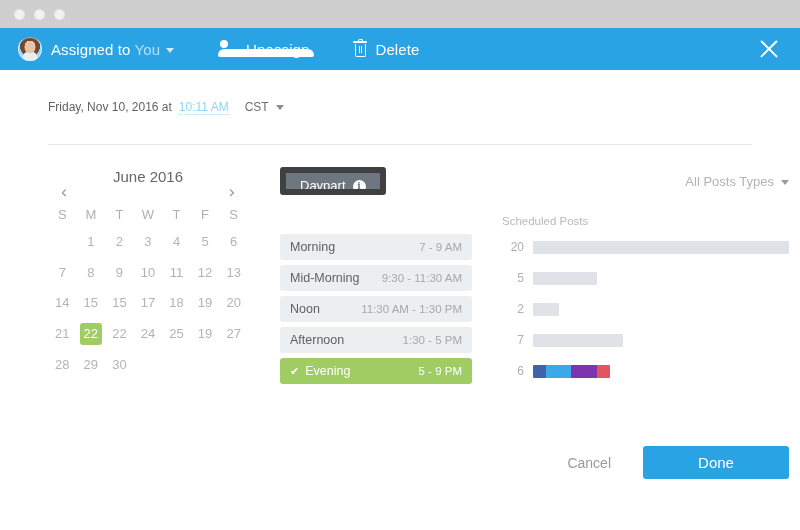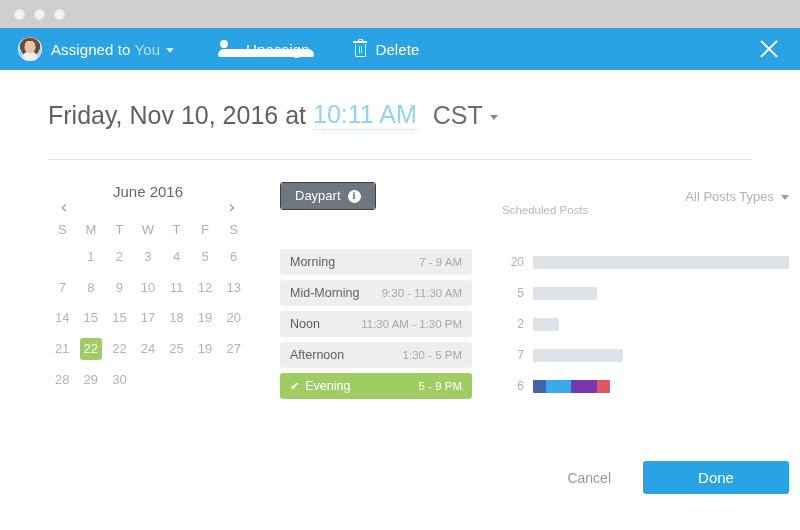--- a/index.html
+++ b/index.html
@@ -171,24 +171,24 @@
     border-radius: 1px;
   }
   .close-x::before { transform: translate(-50%,-50%) rotate(45deg); }
   .close-x::after  { transform: translate(-50%,-50%) rotate(-45deg); }
 
   
   .body { padding: 0 48px; }
 
   .datehead {
     padding-top: 30px;
-    font-size: 25px;
+    font-size: 12px;
     color: #616161;
     display: flex;
-    align-items: flex-end;
+    align-items: flex-start;
     white-space: nowrap;
   }
   .date-time {
     color: #93d2f0;
     border-bottom: 1px dotted #bcdff2;
     margin-left: 7px;
     cursor: pointer;
   }
   .tz {
     margin-left: 16px;
@@ -276,21 +276,21 @@
   .right { flex: 1; margin-left: 32px; }
 
   .tabrow {
     display: flex;
     align-items: center;
     position: relative;
     height: 28px;
   }
   .tabs {
     display: flex;
-    border: 1px solid #404040;
+    border: 6px solid #404040;
     border-radius: 3px;
     overflow: hidden;
     height: 28px;
   }
   .tab {
     font-size: 13px;
     padding: 0 14px;
     height: 26px;
     line-height: 26px;
     color: #9a9a9a;
@@ -329,21 +329,21 @@
     width: 0; height: 0;
     border-left: 4.5px solid transparent;
     border-right: 4.5px solid transparent;
     border-top: 5px solid #9b9b9b;
     vertical-align: middle;
   }
 
   .sched-label {
     position: absolute;
     left: 222px;
-    top: 22px;
+    top: 48px;
     font-size: 11.5px;
     color: #b9b9b9;
   }
 
   .daypart-area {
     margin-top: 39px;
     display: flex;
   }
   .dp-list { width: 192px; flex: none; }
   .dp-row {

